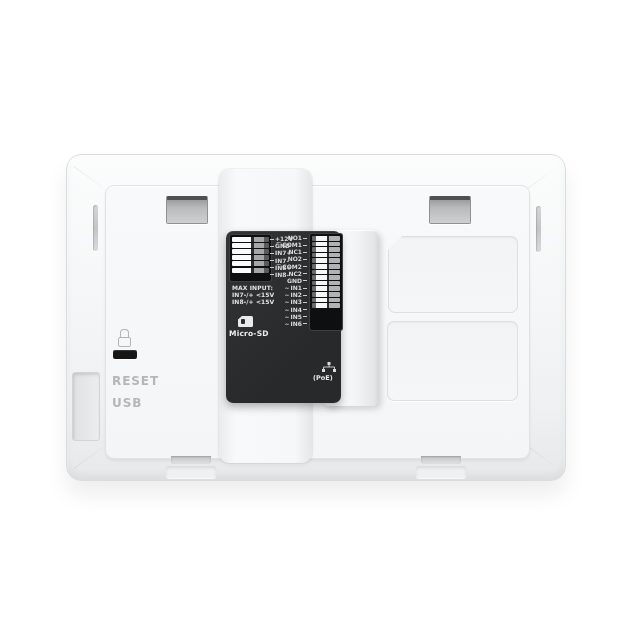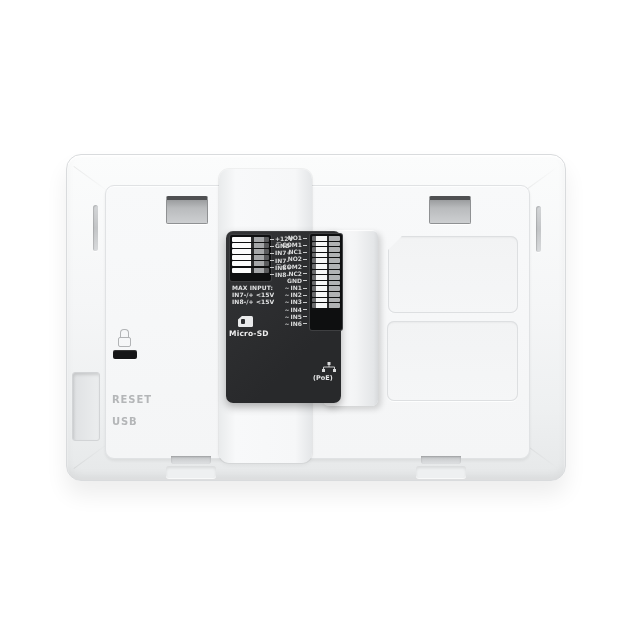--- a/index.html
+++ b/index.html
@@ -49,21 +49,21 @@
   .label-area.top{left:321px;top:81px;width:130px;height:77px;border-radius:7px;
     clip-path:polygon(14px 0,100% 0,100% 100%,0 100%,0 14px);}
   .label-area.bottom{left:320px;top:166px;width:131px;height:80px;border-radius:7px;}
 
   
   .lock-icon{position:absolute;left:51px;top:174px;width:13px;height:16px;}
   .lock-shackle{width:7px;height:7px;border:1.3px solid #b2b4b6;border-bottom:none;border-radius:4px 4px 0 0;margin:0 auto;}
   .lock-body{width:11px;height:8px;border:1.3px solid #b2b4b6;border-radius:2px;margin:0 auto;}
   .security-slot{position:absolute;left:46px;top:195px;width:24px;height:9px;border-radius:2px;background:#161617;
     box-shadow:0 1px 0 rgba(255,255,255,0.9), inset 0 1px 1px rgba(255,255,255,0.15);}
-  .panel-label{position:absolute;font-size:10px;font-weight:bold;letter-spacing:0.9px;color:#b4b6b8;margin-top:20px;}
+  .panel-label{position:absolute;font-size:12px;font-weight:bold;letter-spacing:0.9px;color:#b4b6b8;}
   .panel-label.reset{left:45px;top:219px;}
   .panel-label.usb{left:45px;top:241px;}
 
   
   .side-cutout{position:absolute;left:5px;top:217px;width:26px;height:67px;border-radius:3px;
     background:linear-gradient(90deg,#dfe1e3,#ebedee);
     border:1px solid #d2d4d6;box-shadow:inset 1px 2px 3px rgba(0,0,0,0.12);}
 
   
   .notch-inner{position:absolute;width:40px;height:8px;background:linear-gradient(180deg,#c2c4c6,#dfe1e3);

